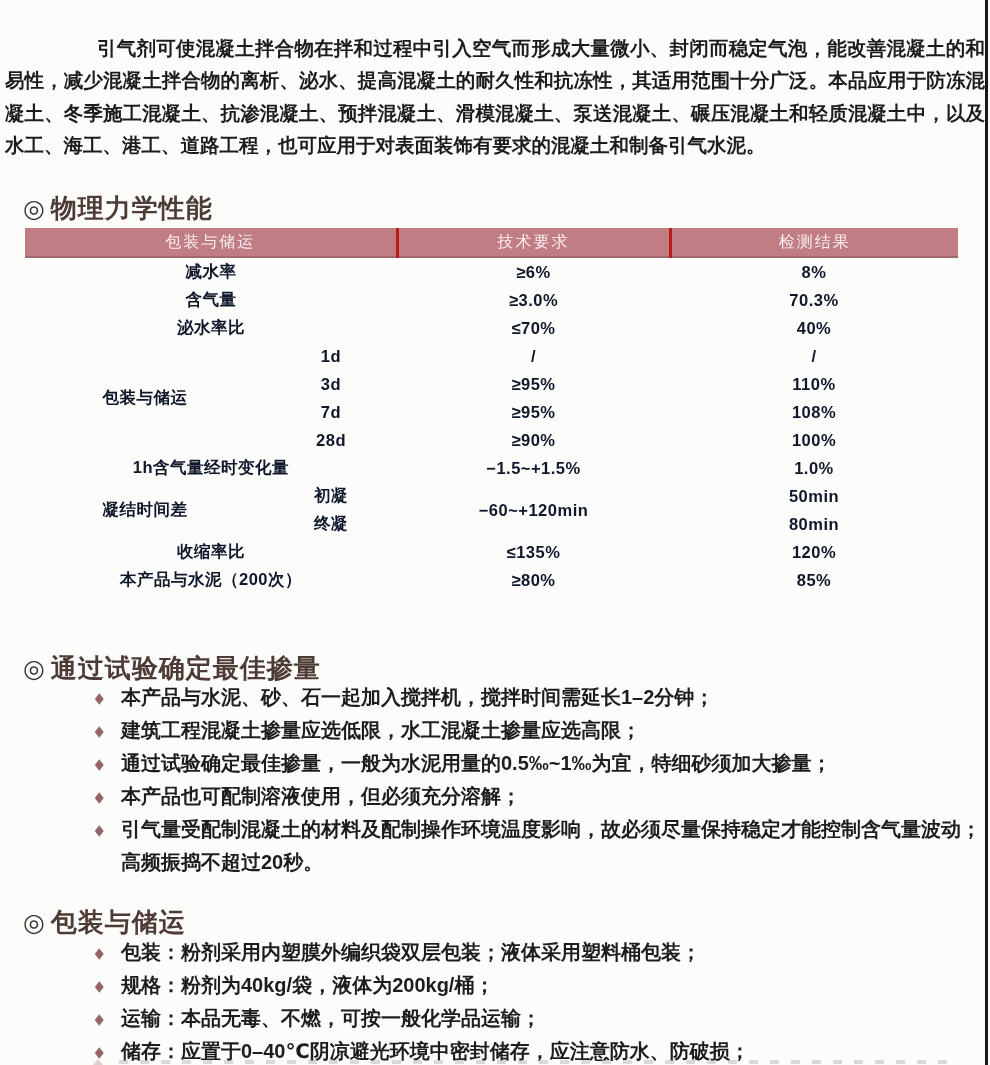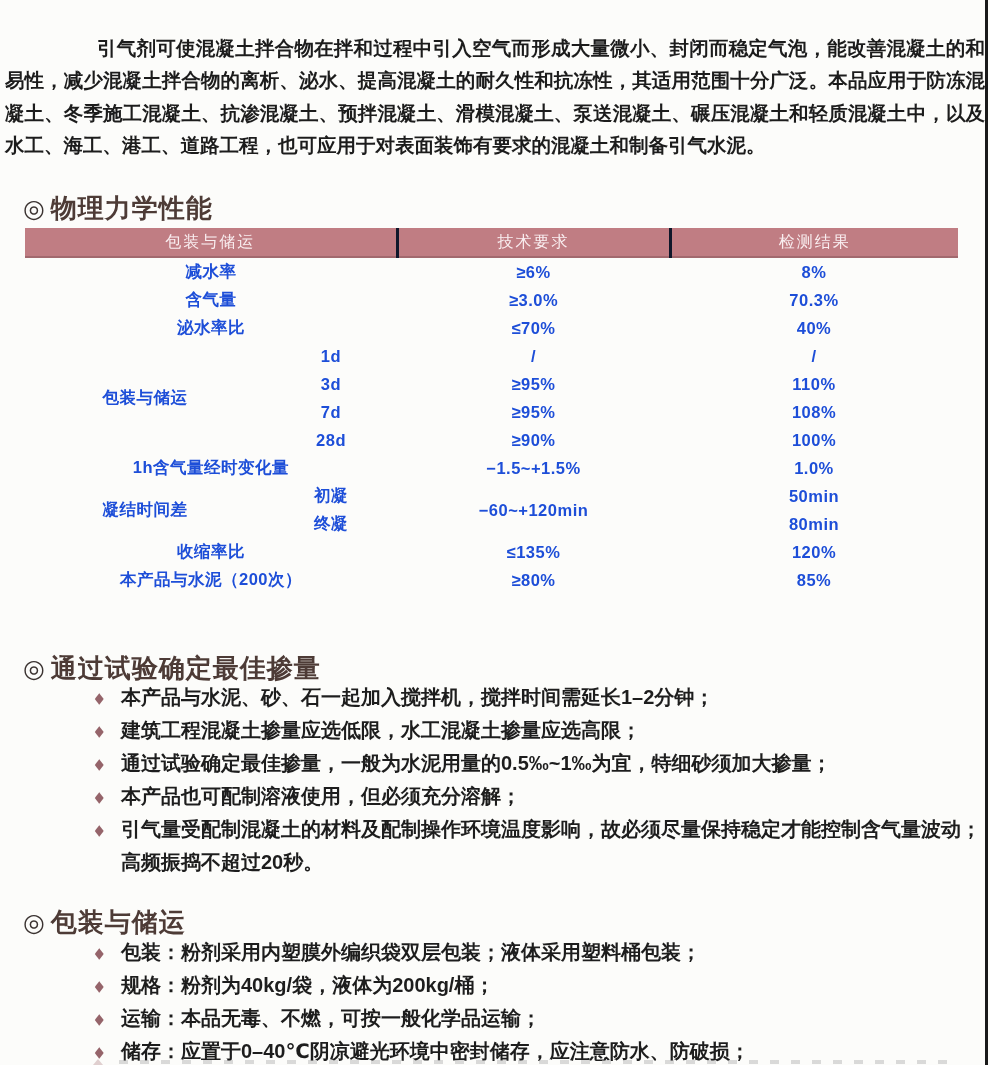--- a/index.html
+++ b/index.html
@@ -27,24 +27,24 @@
   
   .props-table{
     position:absolute;top:228px;left:25px;width:933px;
     border-collapse:collapse;table-layout:fixed;
   }
   .props-table th{
     background:#c07d83;color:#f9eef0;
     font-size:16px;font-weight:400;height:26px;
     border-bottom:2px solid #a2696e;letter-spacing:2px;
   }
-  .props-table th.sep{border-left:3px solid #0f172a;}
+  .props-table th.sep{border-left:3px solid #b91c1c;}
   .props-table td{
     text-align:center;vertical-align:middle;height:28px;
-    font-size:16.5px;font-weight:700;color:#1d4ed8;padding:0;
+    font-size:16.5px;font-weight:700;color:#0f172a;padding:0;
     letter-spacing:0.5px;
   }
   
   .bullets{position:absolute;left:93px;width:890px;list-style:none;margin:0;padding:0;}
   .bullets li{display:flex;align-items:flex-start;}
   .bullets .diamond{
     flex:0 0 16px;color:#95646a;font-size:15px;line-height:33px;
     transform:scaleX(0.78);text-align:left;
   }
   .bullets .btext{

